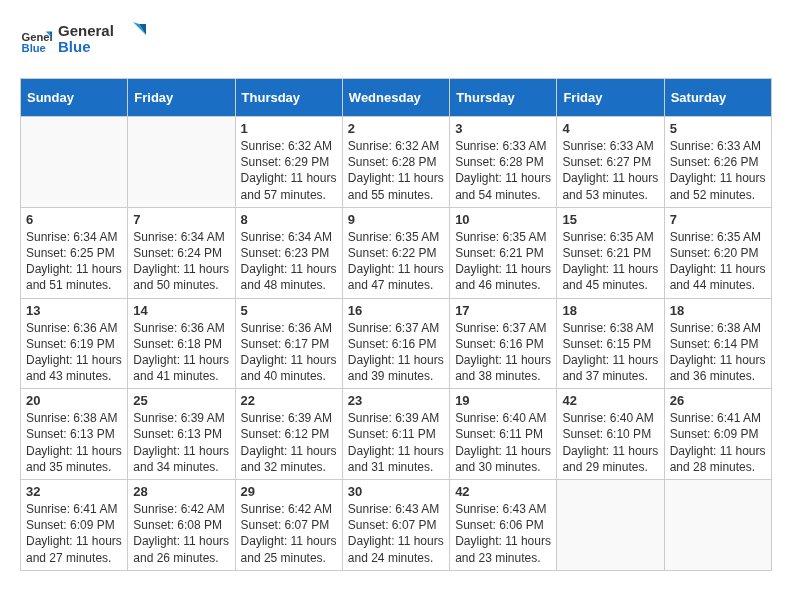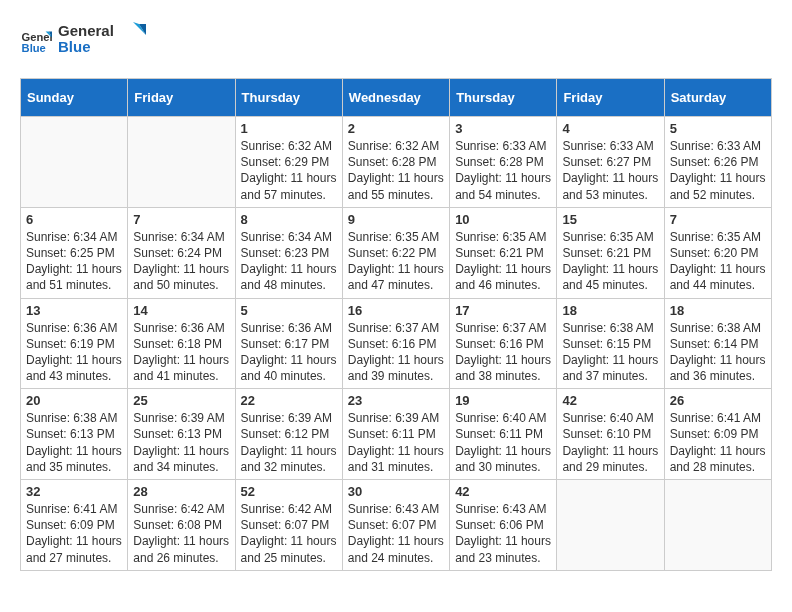--- a/index.html
+++ b/index.html
@@ -230,21 +230,21 @@
       <tr>
         <td>
           <div class="day-number">32</div>
           <div class="cell-text">Sunrise: 6:41 AM<br>Sunset: 6:09 PM<br>Daylight: 11 hours and 27 minutes.</div>
         </td>
         <td>
           <div class="day-number">28</div>
           <div class="cell-text">Sunrise: 6:42 AM<br>Sunset: 6:08 PM<br>Daylight: 11 hours and 26 minutes.</div>
         </td>
         <td>
-          <div class="day-number">52</div>
+          <div class="day-number">29</div>
           <div class="cell-text">Sunrise: 6:42 AM<br>Sunset: 6:07 PM<br>Daylight: 11 hours and 25 minutes.</div>
         </td>
         <td>
           <div class="day-number">30</div>
           <div class="cell-text">Sunrise: 6:43 AM<br>Sunset: 6:07 PM<br>Daylight: 11 hours and 24 minutes.</div>
         </td>
         <td>
           <div class="day-number">42</div>
           <div class="cell-text">Sunrise: 6:43 AM<br>Sunset: 6:06 PM<br>Daylight: 11 hours and 23 minutes.</div>
         </td>

